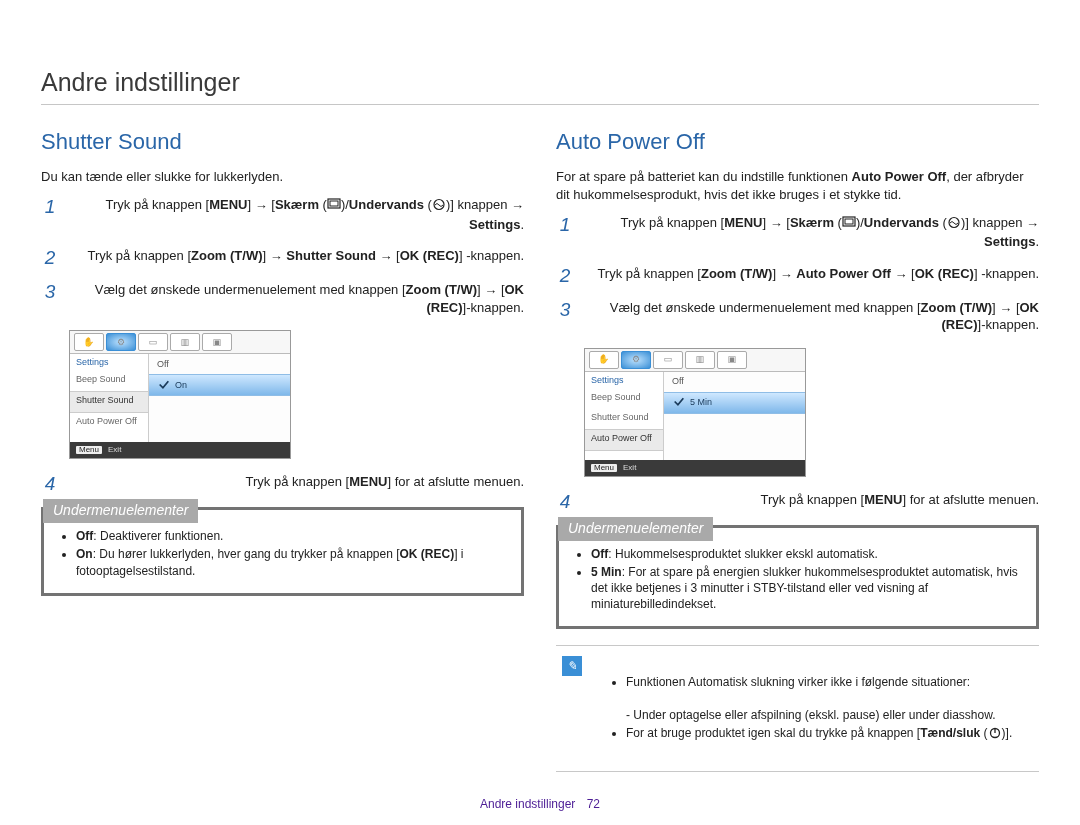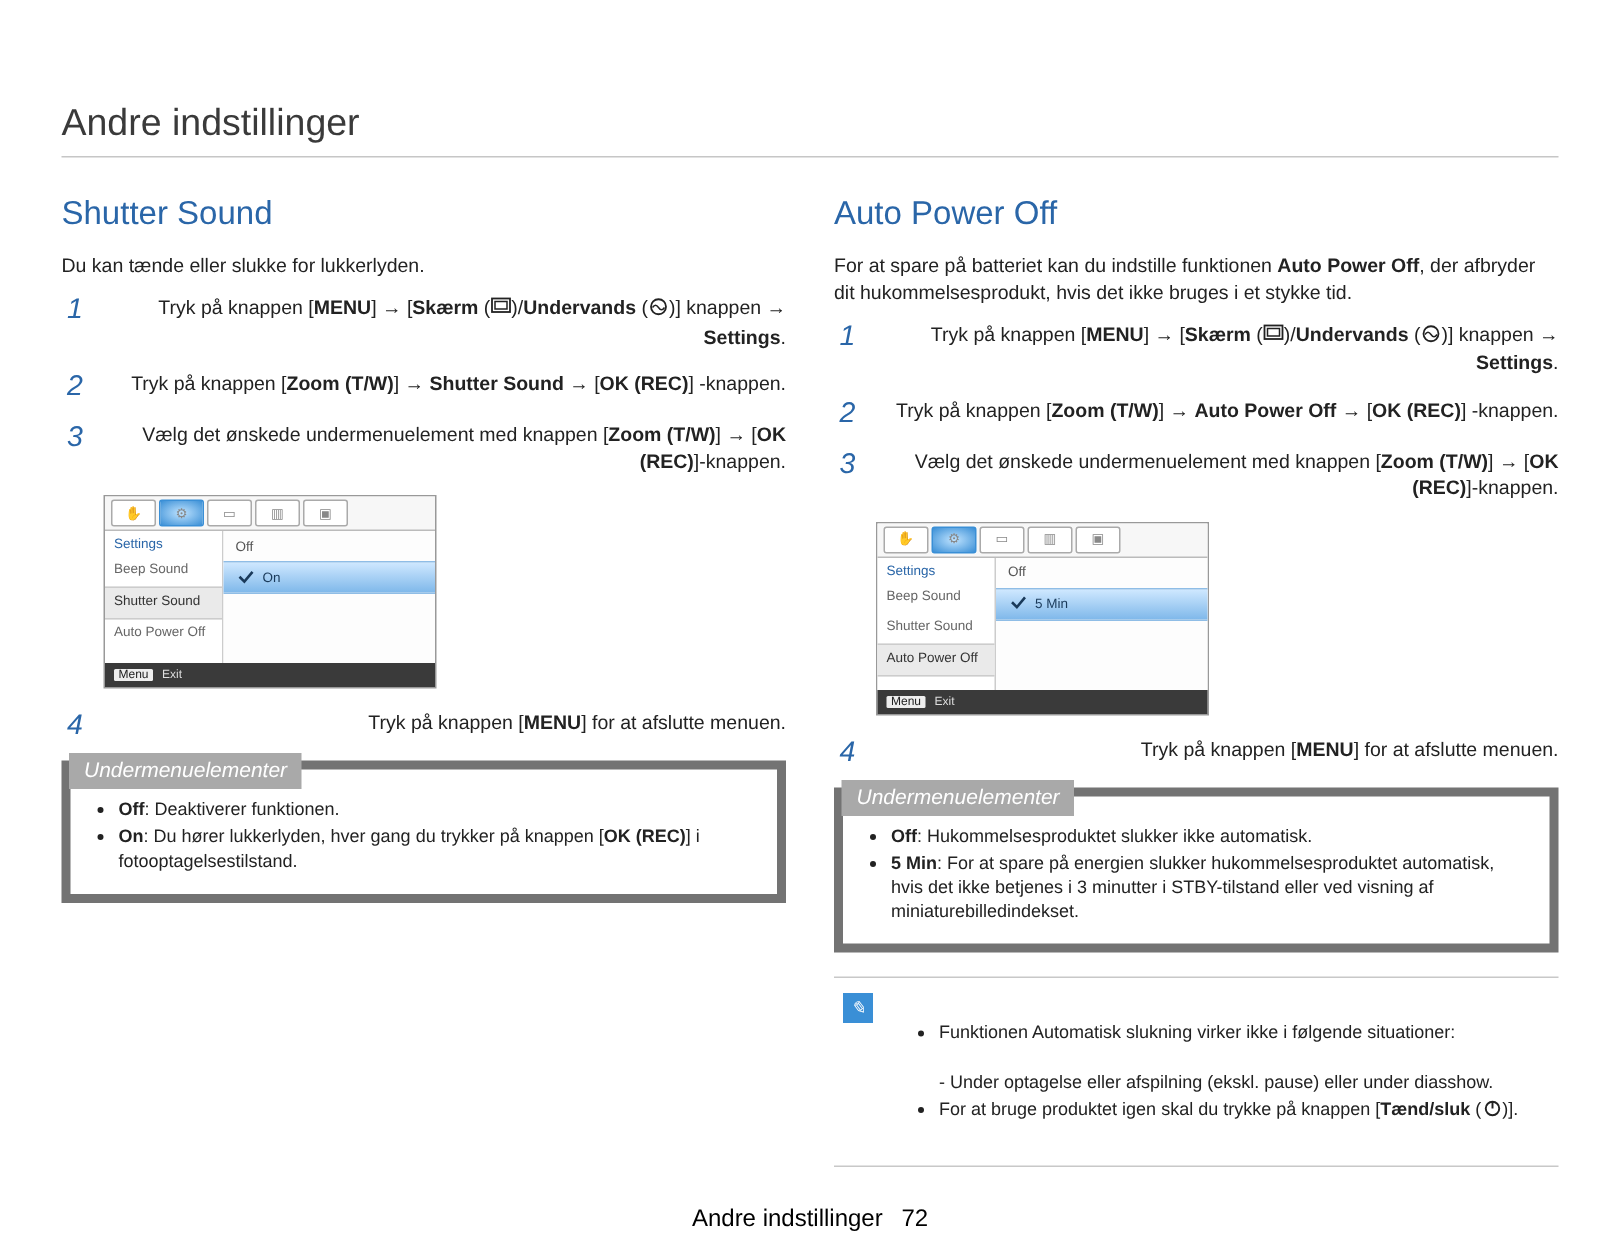--- a/index.html
+++ b/index.html
@@ -147,21 +147,21 @@
     display:flex; align-items:center;
     padding: 0 6px;
     gap: 6px;
     font-size: 8px;
   }
   .lcd-foot .btn {
     background:#eee; color:#222; padding: 0 3px; border-radius:1px;
   }
 
   .submenu-box {
-    border: 6px solid #737373;
+    border: 3px solid #737373;
     padding: 12px 14px 12px 14px;
     position: relative;
     font-size: 12px;
   }
   .submenu-label {
     position: absolute;
     top: -11px;
     left: -1px;
     background: #a9a9a9;
     color: #fff;
@@ -189,22 +189,22 @@
     background: #3a8fd6;
     display:flex; align-items:center; justify-content:center;
     color:#fff; font-style: italic; font-family: Georgia, serif;
     flex-shrink:0;
   }
   .note ul { margin:16px; padding-left: 16px; }
   .note li { margin: 2px 0; }
 
   .footer {
     text-align: center;
-    font-size: 16px;
-    color: #000000;
+    font-size: 12px;
+    color: #4c1d95;
     margin-top: 24px;
   }
   .footer .pg { margin-left: 8px; }
 </style>
 </head>
 <body>
 
 <div class="page">
 
   <div class="page-title">Andre indstillinger</div>
@@ -357,21 +357,21 @@
       <div class="step">
         <div class="step-num">4</div>
         <div class="step-body">
           <span>Tryk på knappen [</span><b>MENU</b><span>] for at afslutte menuen.</span>
         </div>
       </div>
 
       <div class="submenu-box">
         <div class="submenu-label">Undermenuelementer</div>
         <ul>
-          <li><b>Off</b><span>: Hukommelsesproduktet slukker ikke automatisk.</span></li>
+          <li><b>Off</b><span>: Hukommelsesproduktet slukker ekskl automatisk.</span></li>
           <li><b>5 Min</b><span>: For at spare på energien slukker hukommelsesproduktet automatisk, hvis det ikke betjenes i 3 minutter i STBY-tilstand eller ved visning af miniaturebilledindekset.</span></li>
         </ul>
       </div>
 
       <div class="note">
         <div class="note-icon">✎</div>
         <ul>
           <li>
             <span>Funktionen Automatisk slukning virker ikke i følgende situationer:</span><br>
             <br>

